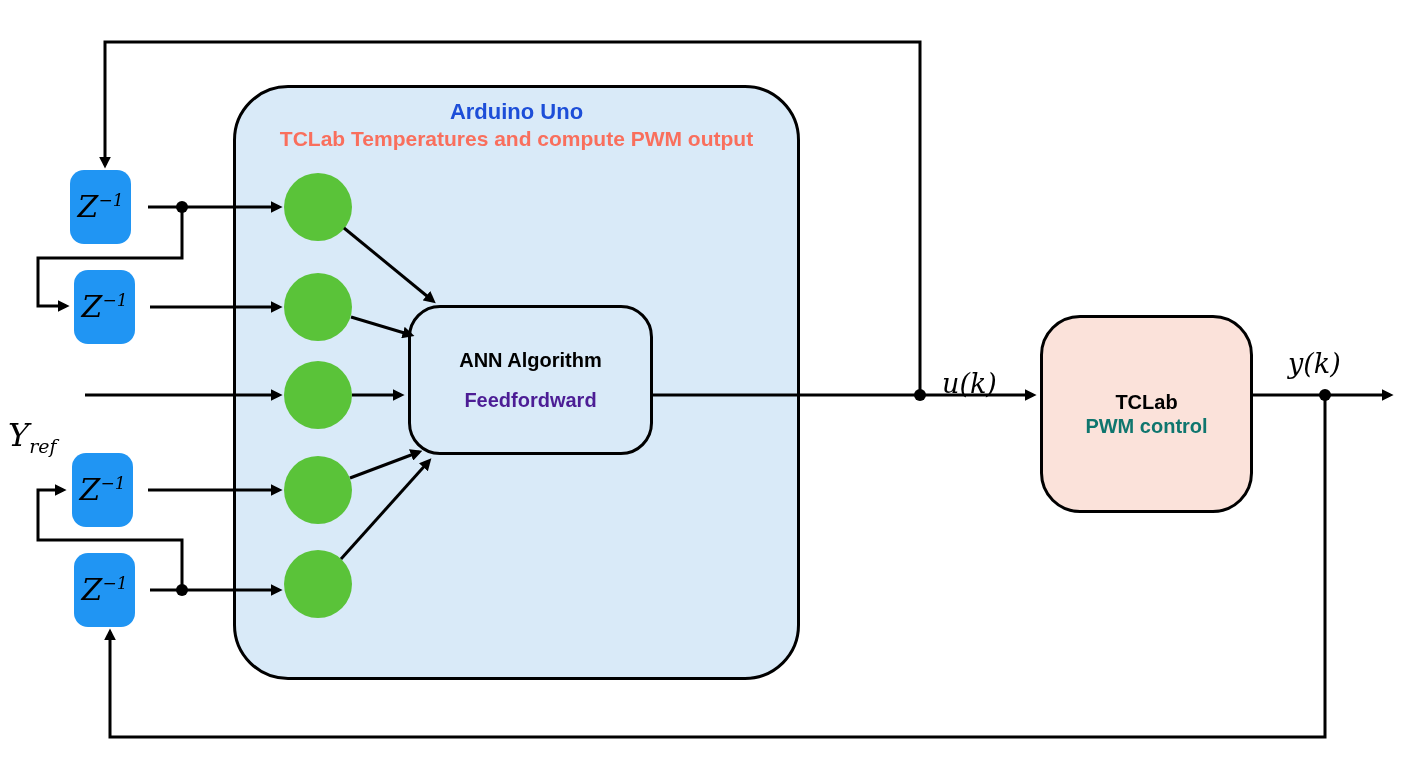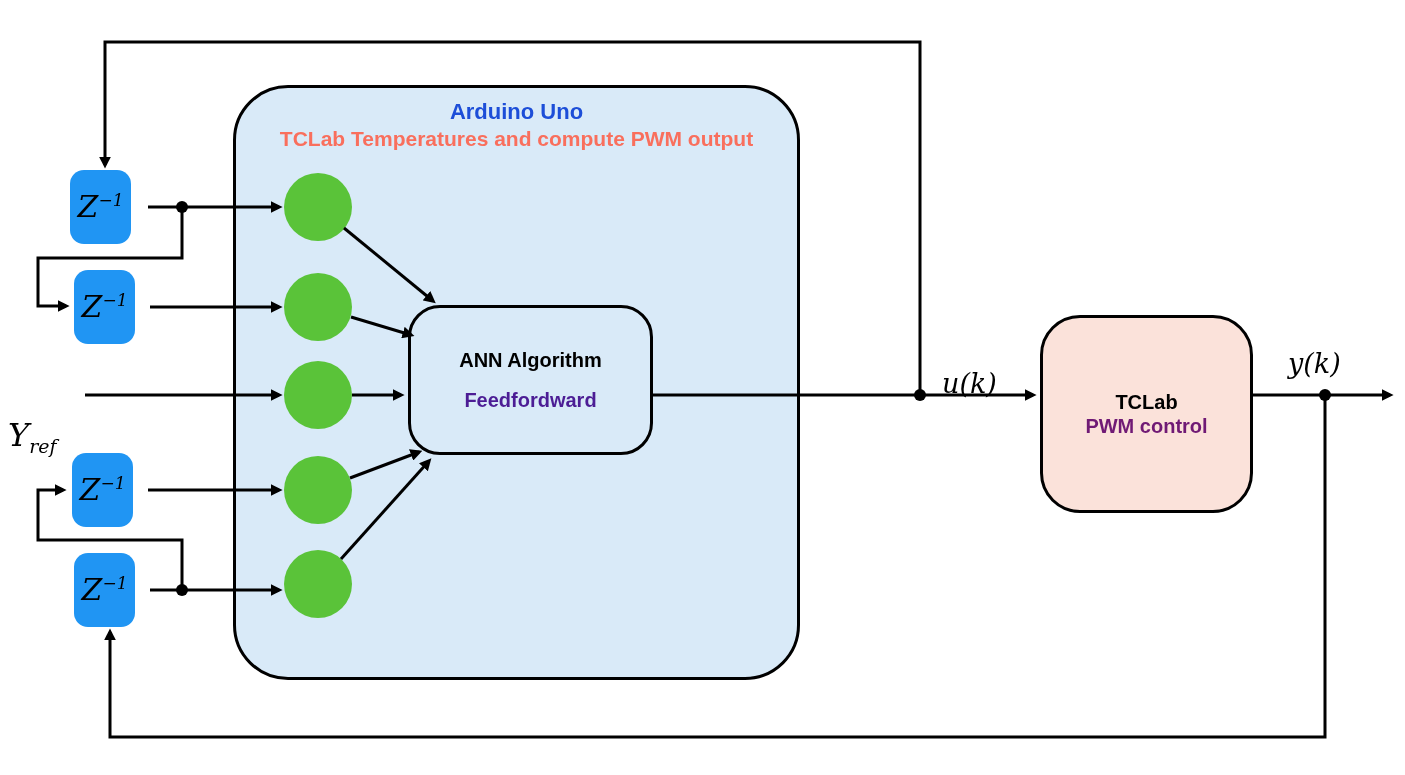--- a/index.html
+++ b/index.html
@@ -24,21 +24,21 @@
   }
   .ann-title{font-size:20px;font-weight:600;color:#000;}
   .ann-subtitle{font-size:20px;font-weight:700;color:#4c1d95;}
   
   .tclab{
     left:1040px;top:315px;width:213px;height:198px;
     background:#fbe2da;border:3px solid #000;border-radius:40px;
     display:flex;flex-direction:column;align-items:center;justify-content:center;gap:1px;
   }
   .tclab-title{font-size:20px;font-weight:700;color:#000;}
-  .tclab-subtitle{font-size:20px;font-weight:700;color:#701a75;}
+  .tclab-subtitle{font-size:20px;font-weight:700;color:#0f766e;}
   
   .delay{
     position:absolute;width:61px;height:74px;background:#2095f3;border-radius:14px;
     display:flex;align-items:center;justify-content:center;color:#000;
   }
   .delay .zmath{font-family:"DejaVu Serif",serif;font-style:italic;font-size:30px;line-height:1;}
   .delay sup{font-size:17px;font-style:italic;vertical-align:super;}
   .d1{left:70px;top:170px;}
   .d2{left:74px;top:270px;}
   .d3{left:72px;top:453px;}

